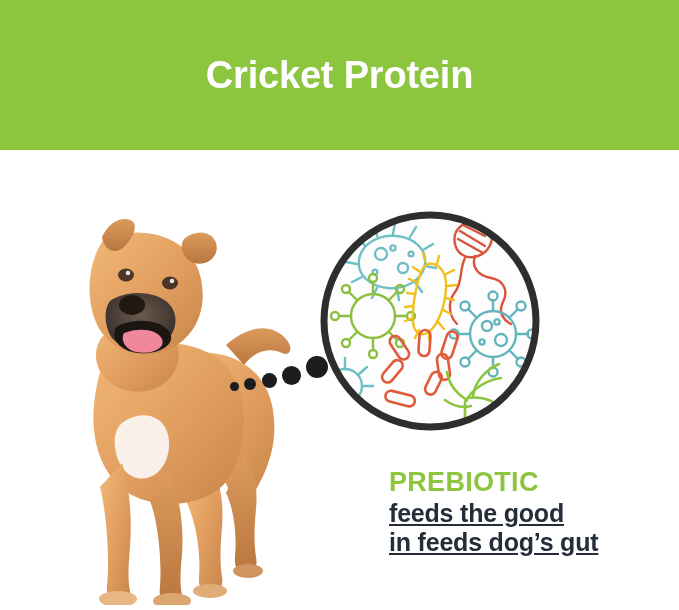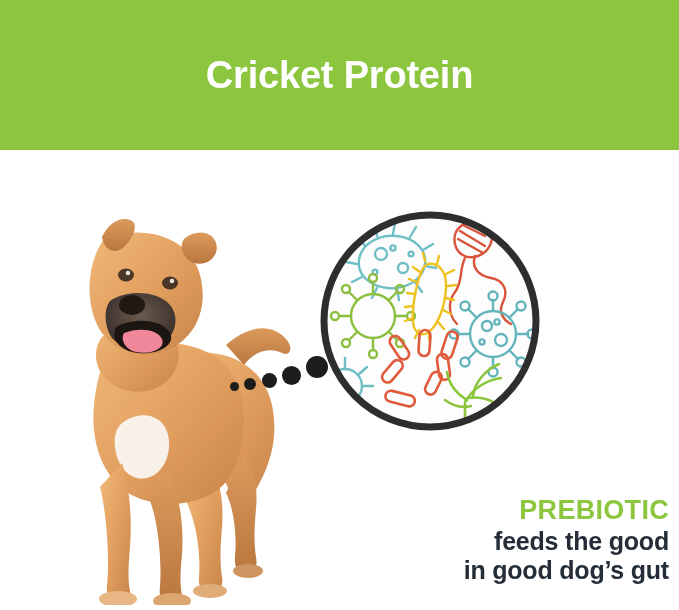--- a/index.html
+++ b/index.html
@@ -32,32 +32,32 @@
     position:absolute;left:315px;top:206px;width:230px;height:230px;
   }
   .bubble svg{display:block;width:100%;height:100%;}
 
   
   .trail{position:absolute;left:230px;top:340px;width:110px;height:60px;}
   .trail span{position:absolute;border-radius:50%;background:#1d1d1d;}
 
   
   .caption{
-    position:absolute;left:389px;top:494px;width:280px;
-    text-align:right;
+    position:absolute;left:389px;top:466px;width:280px;
+    text-align:left;
   }
   .caption .kicker{
     color:#8CC63F;font-size:27px;line-height:32px;font-weight:700;
     letter-spacing:0.3px;
   }
   .caption .body{
     color:#252E38;font-size:25px;line-height:29px;font-weight:700;
     letter-spacing:-0.2px;margin-top:1px;
   }
-  .caption .body div{white-space:nowrap;}
+  .caption .body div{white-space:nowrap;text-decoration:underline;}
 </style>
 </head>
 <body>
 
 <div class="stage">
 
   <div class="banner">
     <div class="banner-line">Cricket Protein</div>
   </div>
   <div class="banner-sep"></div>
@@ -272,17 +272,17 @@
       </g>
 
       <circle cx="115" cy="115" r="106" fill="none" stroke="#2E2E2E" stroke-width="7"></circle>
     </svg>
   </div>
 
   <div class="caption">
     <div class="kicker">PREBIOTIC</div>
     <div class="body">
       <div>feeds the good</div>
-      <div>in good dog’s gut</div>
+      <div>in feeds dog’s gut</div>
     </div>
   </div>
 
 </div>
 
 </body></html>

